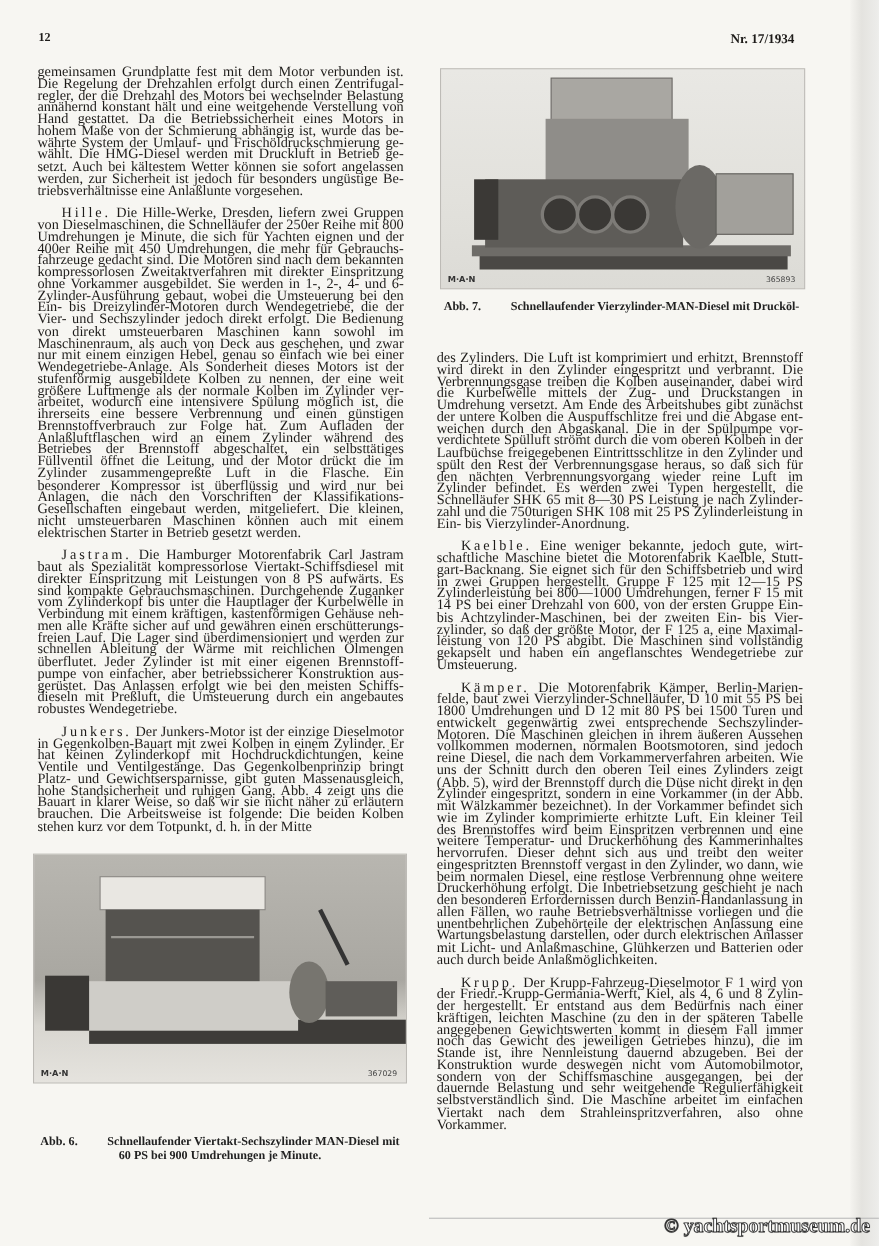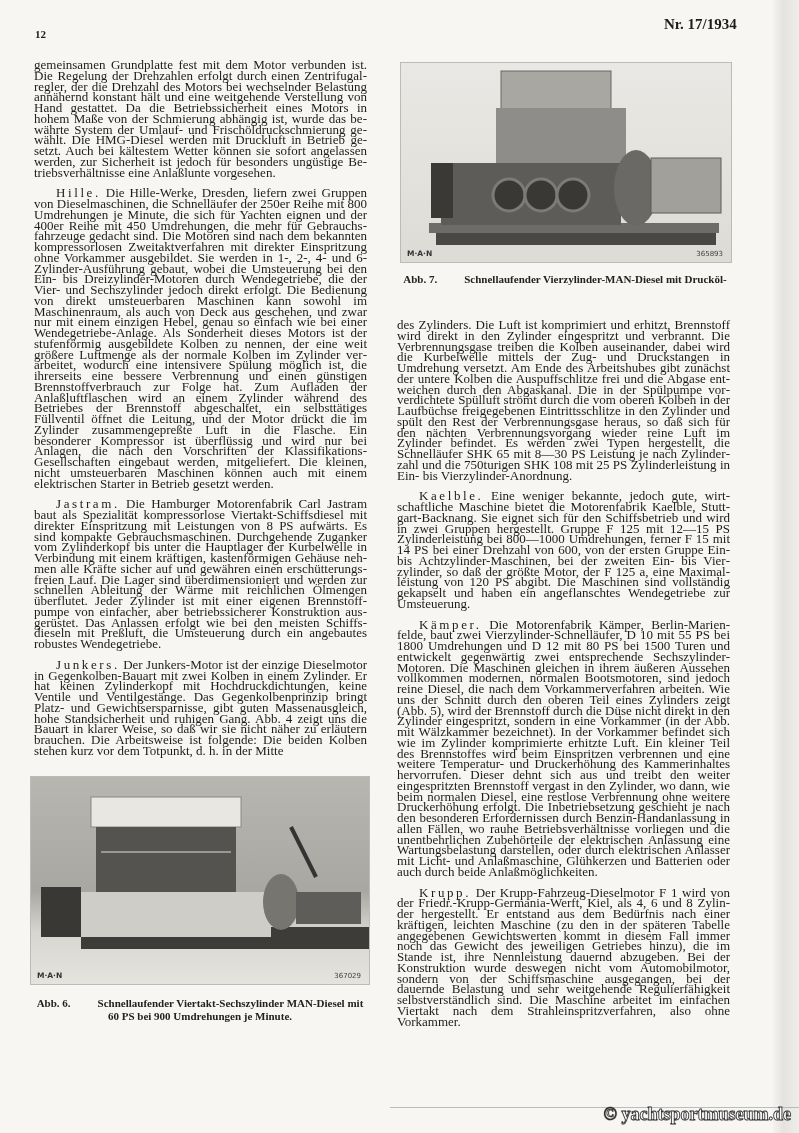--- a/index.html
+++ b/index.html
@@ -11,22 +11,22 @@
   }
   .edge-strip {
     position:absolute; top:0; right:0; width:26px; height:1133px;
     background:linear-gradient(to right,#f4f3ef 0%,#e4e3df 40%,#ededeb 100%);
   }
   .page-number {
     position:absolute; left:35px; top:28px;
     font-family:"Liberation Serif", serif; font-weight:bold; font-size:11px;
   }
   .issue-number {
-    position:absolute; left:664px; top:16px;
-    font-family:"Liberation Serif", serif; font-weight:bold; font-size:15px;
+    position:absolute; left:664px; top:28px;
+    font-family:"Liberation Serif", serif; font-weight:bold; font-size:12px;
   }
   .column {
     position:absolute; width:333px;
     font-family:Liberation Serif, serif;
     font-size:13px; line-height:10.75px;
     text-align:justify; hyphens:manual;
   }
   .col-left { left:34px; top:60px; }
   .col-right { left:397px; top:320px; }
   .para { margin:0 0 10px 0; text-indent:22px; }
@@ -47,21 +47,21 @@
   .fig-num {
     position:absolute; bottom:4px; right:8px;
     font-family:"DejaVu Sans", sans-serif; font-size:7px; color:#444;
   }
   .caption {
     position:absolute; font-family:"Liberation Serif", serif;
     font-size:11px; line-height:12.5px; text-align:center; font-weight:bold;
     color:#222;
   }
   .cap7 { left:396px; top:273px; width:338px; }
-  .cap6 { left:30px; top:997px; width:340px; }
+  .cap6 { left:30px; top:1032px; width:340px; }
   .cap-label { margin-right:27px; }
   .watermark {
     position:absolute; right:8px; bottom:8px;
     font-family:Liberation Serif, serif; font-size:18px; font-weight:bold;
     color:#fff; -webkit-text-stroke:0.8px #333;
     text-shadow:0 0 1px #333;
   }
   .bottom-rule {
     position:absolute; left:390px; right:0; top:1107px; height:1px; background:#bbb;
   }

